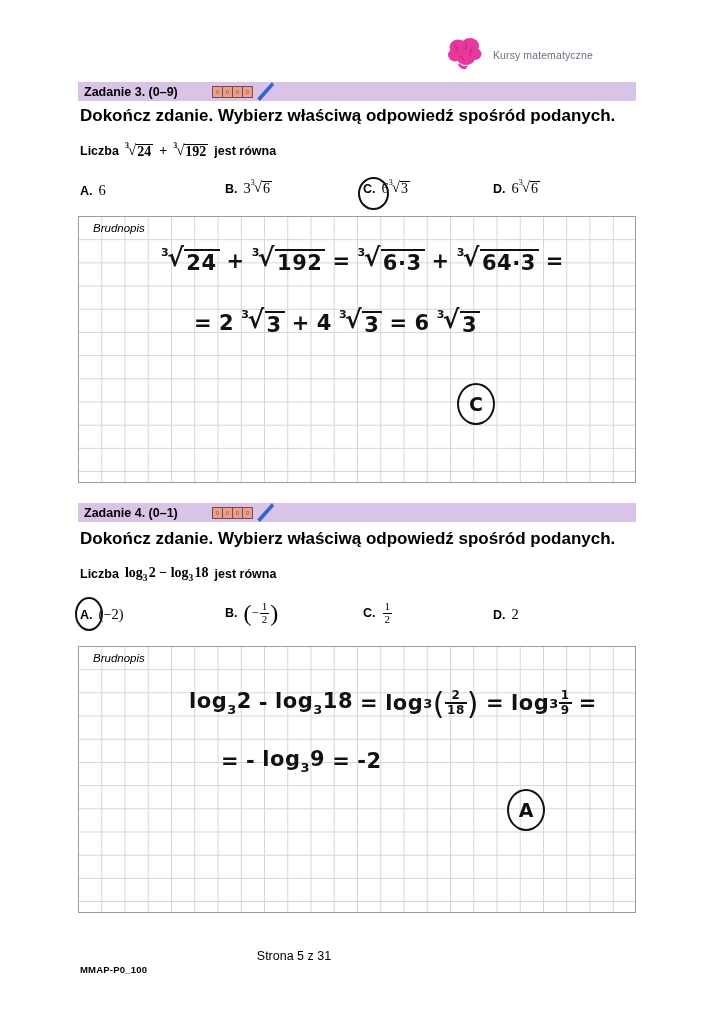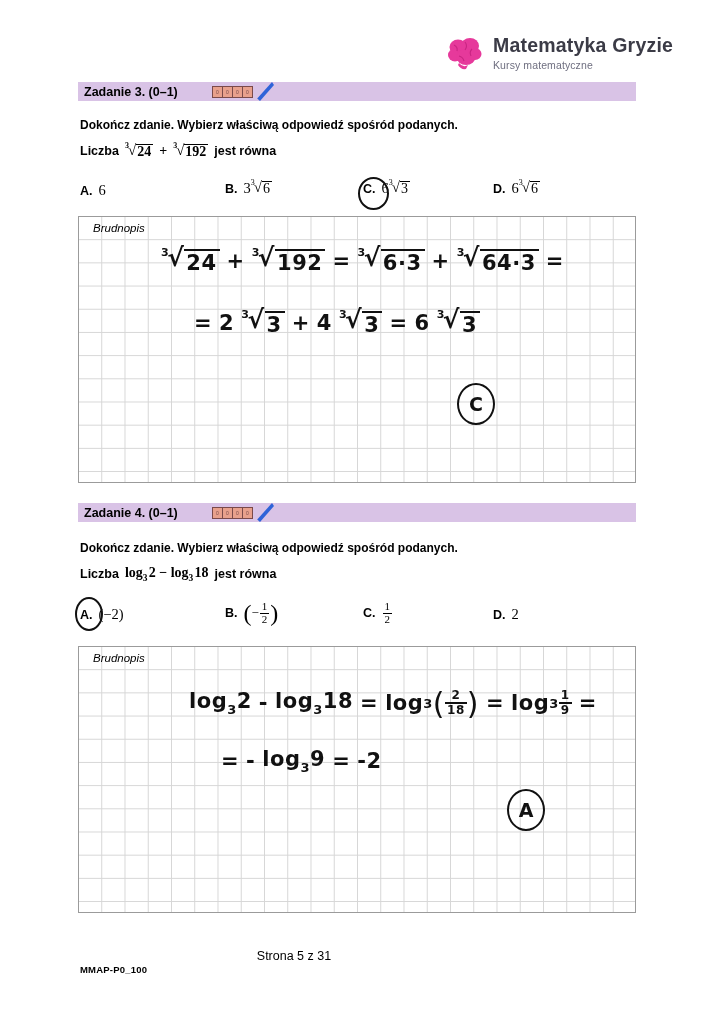--- a/index.html
+++ b/index.html
@@ -85,24 +85,23 @@
   .pen-mark {
     position: absolute;
     left: 176px;
     top: -1px;
   }
 
   
   .instruction {
     position: absolute;
     left: 80px;
-    font-size: 12px;
-    font-weight: bold;
-    white-space: nowrap;
-    margin-top: 12px;
+    font-size: 17px;
+    font-weight: bold;
+    white-space: nowrap;
   }
   .stem {
     position: absolute;
     left: 80px;
     font-size: 12.5px;
     white-space: nowrap;
     display: flex;
     align-items: center;
     gap: 6px;
     font-weight: bold;
@@ -291,27 +290,26 @@
         </g>
         <g fill="none" stroke="#c4217e" stroke-width="1.1" opacity="0.85">
           <path d="M8 9 q4 2 3 6"></path>
           <path d="M19 6 q3 4 0 8"></path>
           <path d="M26 13 q-3 3 -1 7"></path>
           <path d="M13 20 q4 1 5 5"></path>
         </g>
       </svg>
     </span>
     <span class="logo-text">
-      <div class="logo-title">Matematyka Gryzie</div>
       <div class="logo-sub">Kursy matematyczne</div>
     </span>
   </div>
 
   <div class="task-band" style="top:82px;">
-    <span class="task-title">Zadanie 3. (0–1)</span>
+    <span class="task-title">Zadanie 3. (0–9)</span>
     <span class="score-boxes">
       <span class="score-cell">0</span>
       <span class="score-cell">0</span>
       <span class="score-cell">0</span>
       <span class="score-cell">0</span>
     </span>
     <span class="pen-mark">
       <svg width="22" height="21" viewBox="0 0 22 21" aria-hidden="true">
         <path d="M18 1 L20 4 L6 20 L3.2 17.6 Z" fill="#2f63d8"></path>
       </svg>

